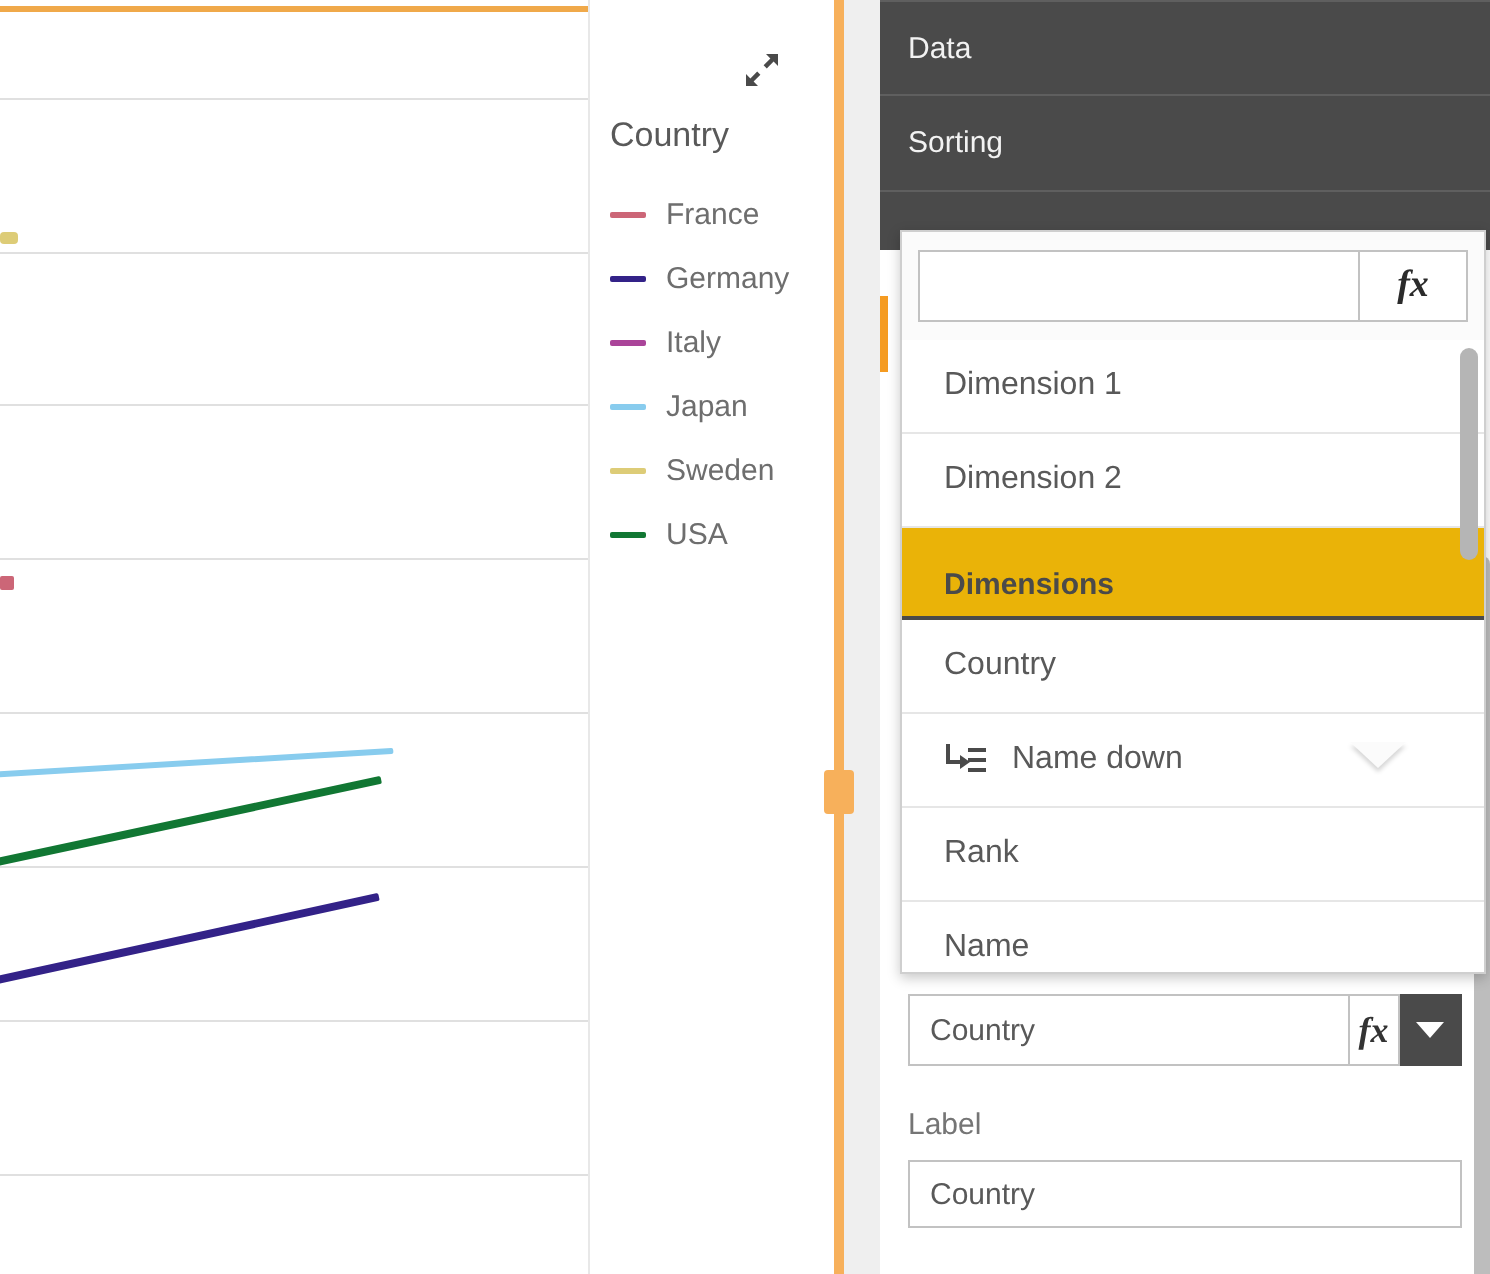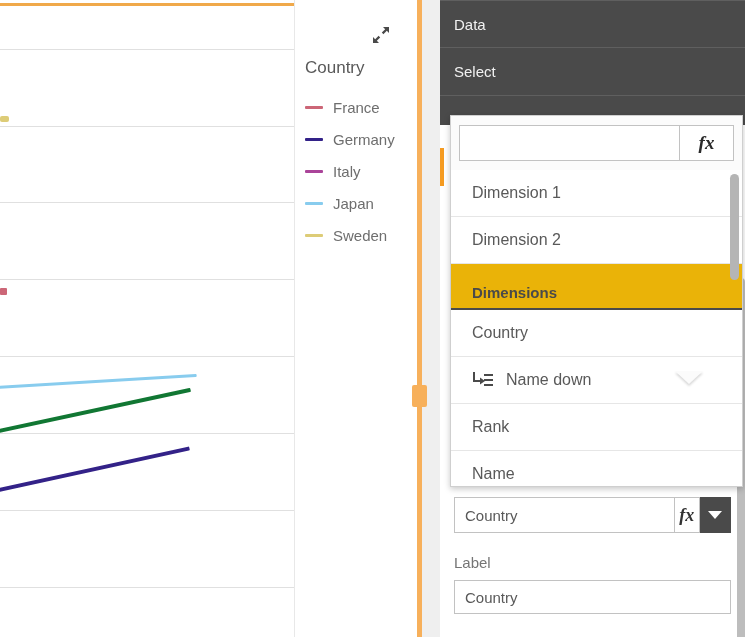--- a/index.html
+++ b/index.html
@@ -311,37 +311,41 @@
         <span class="legend-label">Italy</span>
       </div>
       <div class="legend-item">
         <span class="legend-swatch" style="background:#88ccee"></span>
         <span class="legend-label">Japan</span>
       </div>
       <div class="legend-item">
         <span class="legend-swatch" style="background:#ddcc77"></span>
         <span class="legend-label">Sweden</span>
       </div>
+      <div class="legend-item">
+        <span class="legend-swatch" style="background:#117733"></span>
+        <span class="legend-label">USA</span>
+      </div>
     </div>
   </div>
 
   <div class="divider-gutter"></div>
   <div class="divider">
     
   </div>
   <div class="divider-grip"></div>
 
   <div class="props-panel">
 
     <div class="panel-dark">
       <div class="panel-section first">
         <span>Data</span>
       </div>
       <div class="panel-section">
-        <span>Select</span>
+        <span>Sorting</span>
       </div>
       <div class="panel-section"></div>
     </div>
 
     <div class="panel-body-bg"></div>
     <div class="accent-bar"></div>
 
     <div class="panel-scroll-track">
       <div class="panel-scroll-thumb"></div>
     </div>

